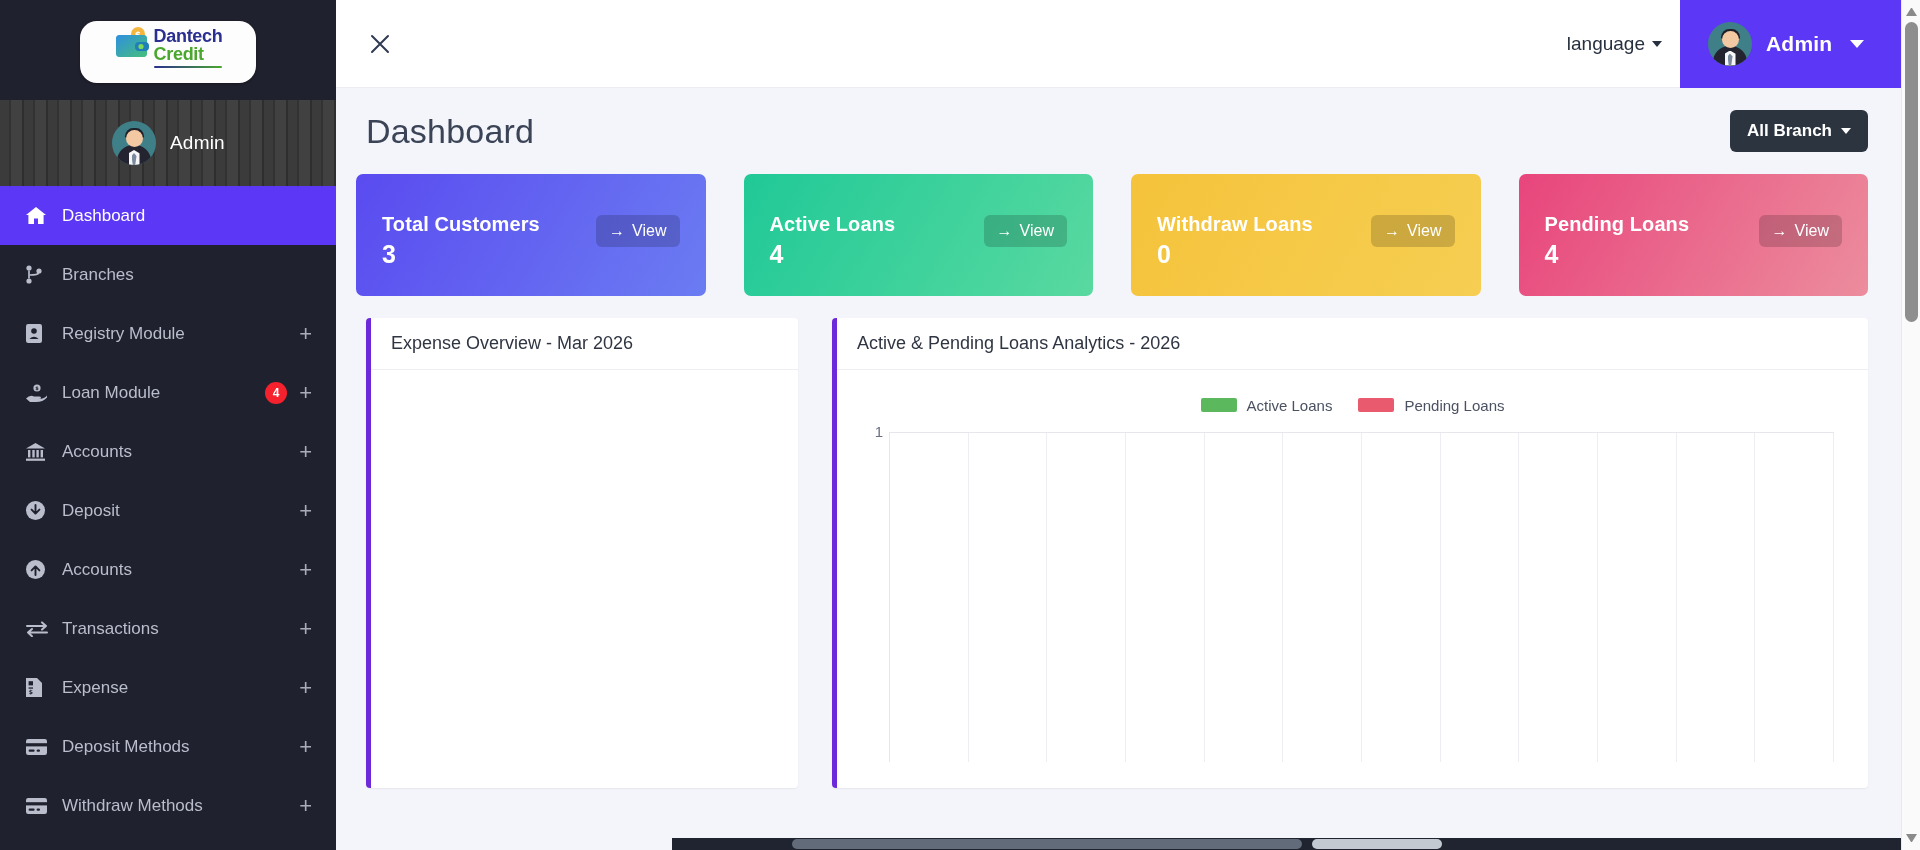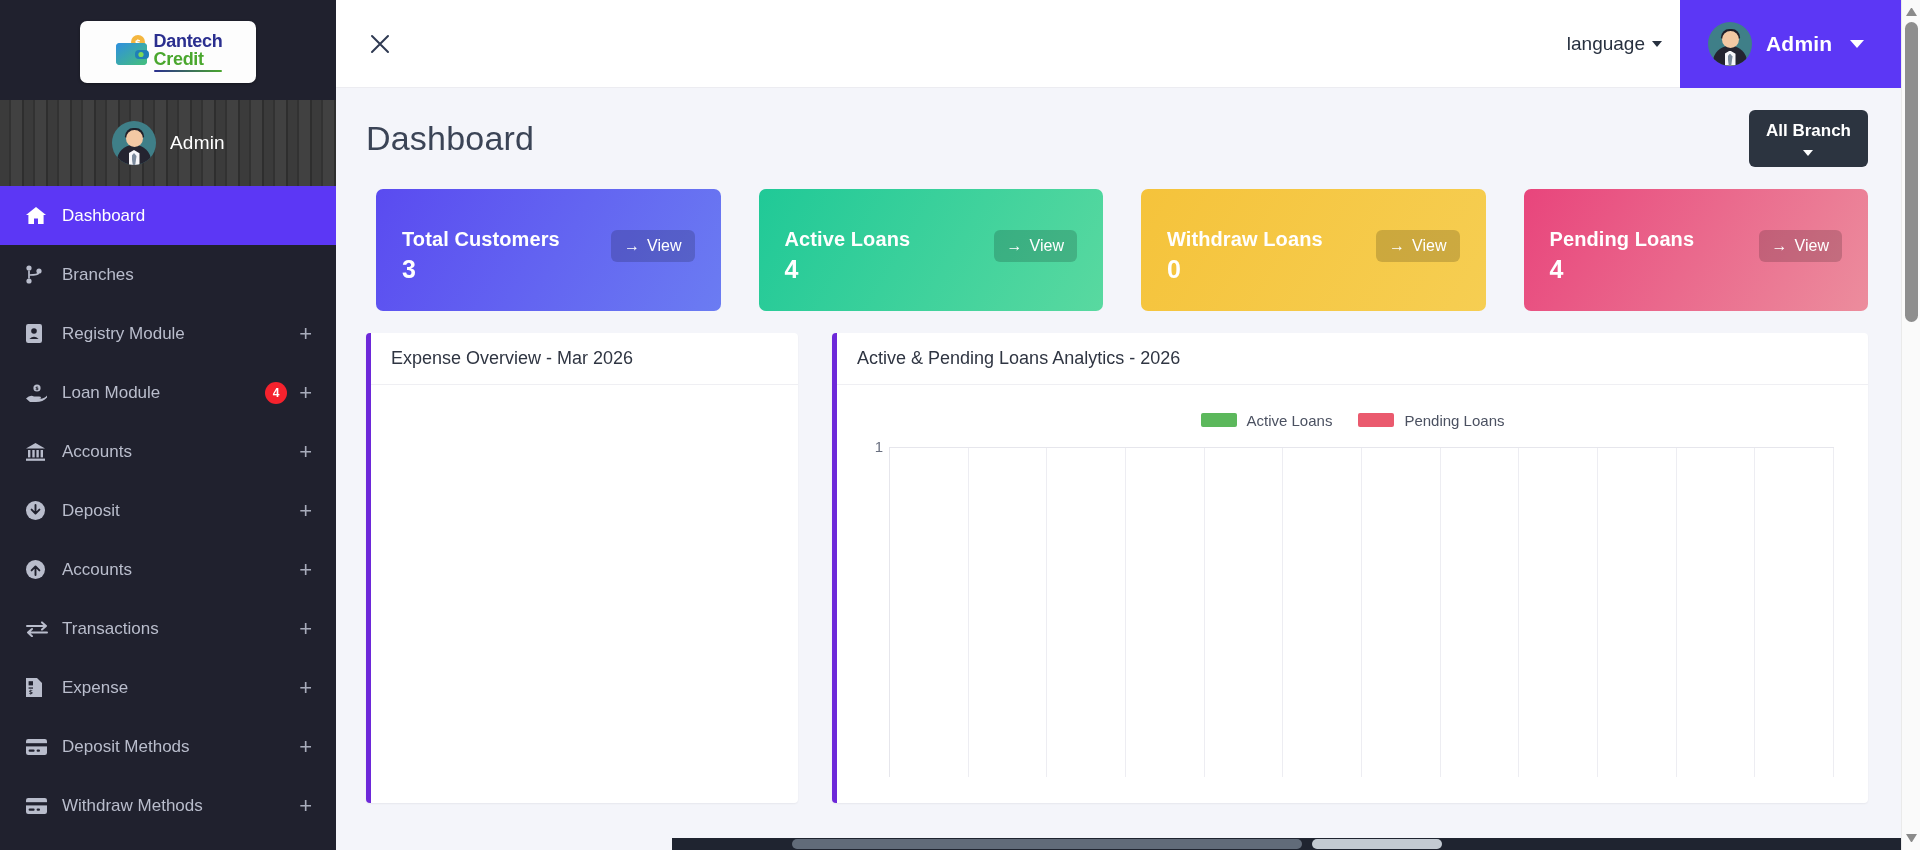--- a/index.html
+++ b/index.html
@@ -18,23 +18,23 @@
     width:336px; height:850px; flex:0 0 336px;
     background:#20212e;
     position:relative; overflow:hidden;
   }
   .logo-zone {
     height:100px; background:#20212e;
     display:flex; align-items:center; justify-content:center;
     padding-top:4px;
   }
   .logo-card {
-    background:#fdfdfd; border-radius:7px;
+    background:#fdfdfd; border-radius:17px;
     width:176px; height:62px;
-    display:flex; align-items:center; justify-content:center;
+    display:flex; justify-content:center;
     gap:0; padding:6px 10px;
     box-shadow:0 1px 3px rgba(0,0,0,.35);
   }
   .logo-mark { width:40px; height:34px; flex:0 0 40px; position:relative; }
   .logo-text { line-height:1.02; }
   .logo-text .l1 { font-size:18px; font-weight:700; color:#2b2f8f; letter-spacing:-.3px; }
   .logo-text .l2 { font-size:18px; font-weight:700; color:#4aa72e; letter-spacing:-.3px; }
   .logo-underline { height:2px; background:linear-gradient(90deg,#2b2f8f,#4aa72e); margin-top:2px; border-radius:2px;}
 
   .profile-zone {
@@ -115,26 +115,25 @@
     display:flex; align-items:center; justify-content:space-between;
     padding:22px 52px 0 30px;
   }
   .page-title { font-size:34px; font-weight:400; color:#3b4456; letter-spacing:.2px; }
   .branch-btn {
     background:#2c3440; color:#ffffff;
     border-radius:6px; border:none;
     padding:11px 17px; font-size:17px; font-weight:700;
     display:flex; align-items:center; gap:9px; cursor:pointer;
     font-family:inherit;
-    flex-direction:column;
   }
   .branch-btn .caret-down { border-top-color:#fff; }
 
   
-  .cards { display:flex; gap:38px; padding:22px 52px 0 40px; }
+  .cards { display:flex; gap:38px; padding:22px 52px 0 20px; }
   .card {
     flex:1 1 0; height:122px; border-radius:7px;
     padding:40px 26px 0 26px;
     display:flex; align-items:flex-start; justify-content:space-between;
     color:#ffffff; position:relative;
   }
   .card-label { font-size:20px; font-weight:700; letter-spacing:.1px; line-height:1.05; }
   .card-value { font-size:25px; font-weight:700; margin-top:5px; }
   .card-view {
     display:flex; align-items:center; gap:7px;

